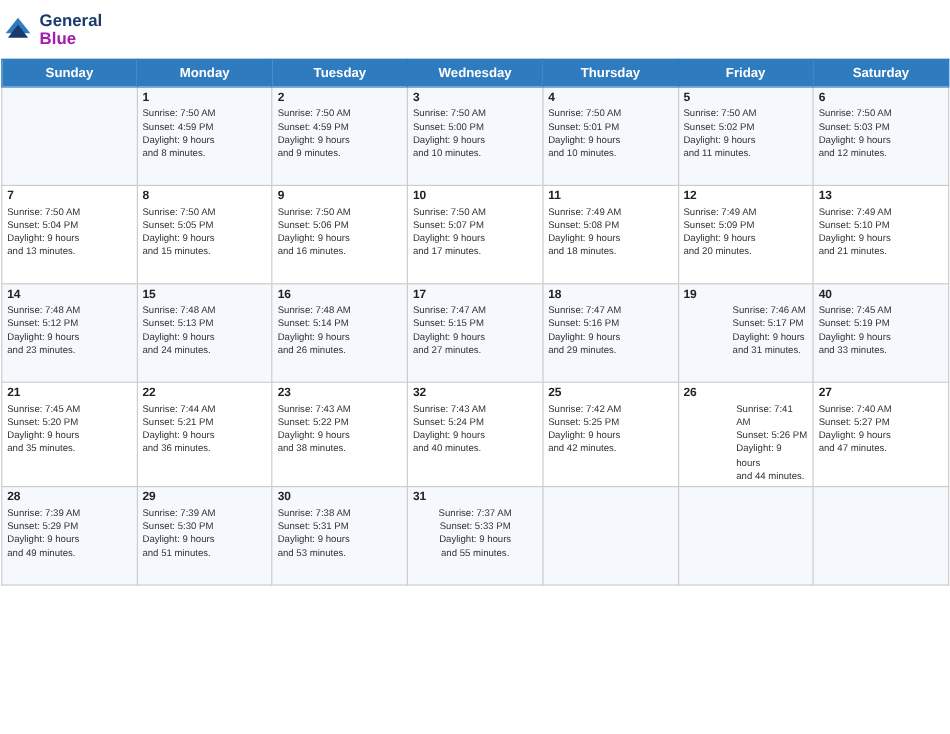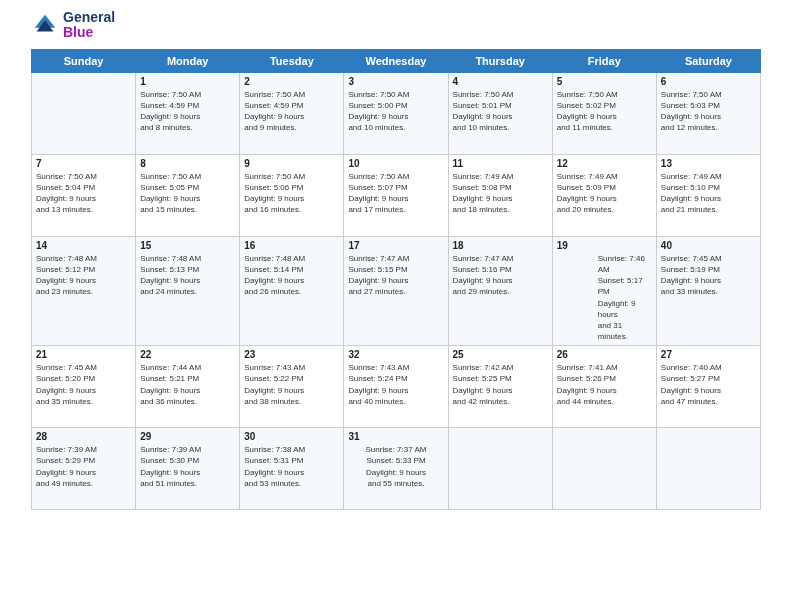--- a/index.html
+++ b/index.html
@@ -7,21 +7,21 @@
       font-family: Arial, sans-serif;
       background: #fff;
       width: 792px;
       height: 612px;
       overflow: hidden;
     }
     .page {
       width: 792px;
       height: 612px;
       background: #fff;
-      padding: 10px 31px;
+      padding: 10px 1px;
     }
     .header {
       display: flex;
       justify-content: space-between;
       align-items: flex-start;
       margin-bottom: 8px;
     }
     .logo {
       display: flex;
       align-items: center;
@@ -305,21 +305,21 @@
           </td>
           <td>
             <span class="day-num">25</span>
             <div class="cell-info" style="white-space: pre-line;">Sunrise: 7:42 AM
 Sunset: 5:25 PM
 Daylight: 9 hours
 and 42 minutes.</div>
           </td>
           <td>
             <span class="day-num">26</span>
-            <div class="cell-info" style="white-space: pre-line;">Sunrise: 7:41 AM
+            <div class="cell-info" style="white-space: pre-line; margin-left: 44px;">Sunrise: 7:41 AM
 Sunset: 5:26 PM
 Daylight: 9 hours
 and 44 minutes.</div>
           </td>
           <td>
             <span class="day-num">27</span>
             <div class="cell-info" style="white-space: pre-line;">Sunrise: 7:40 AM
 Sunset: 5:27 PM
 Daylight: 9 hours
 and 47 minutes.</div>

